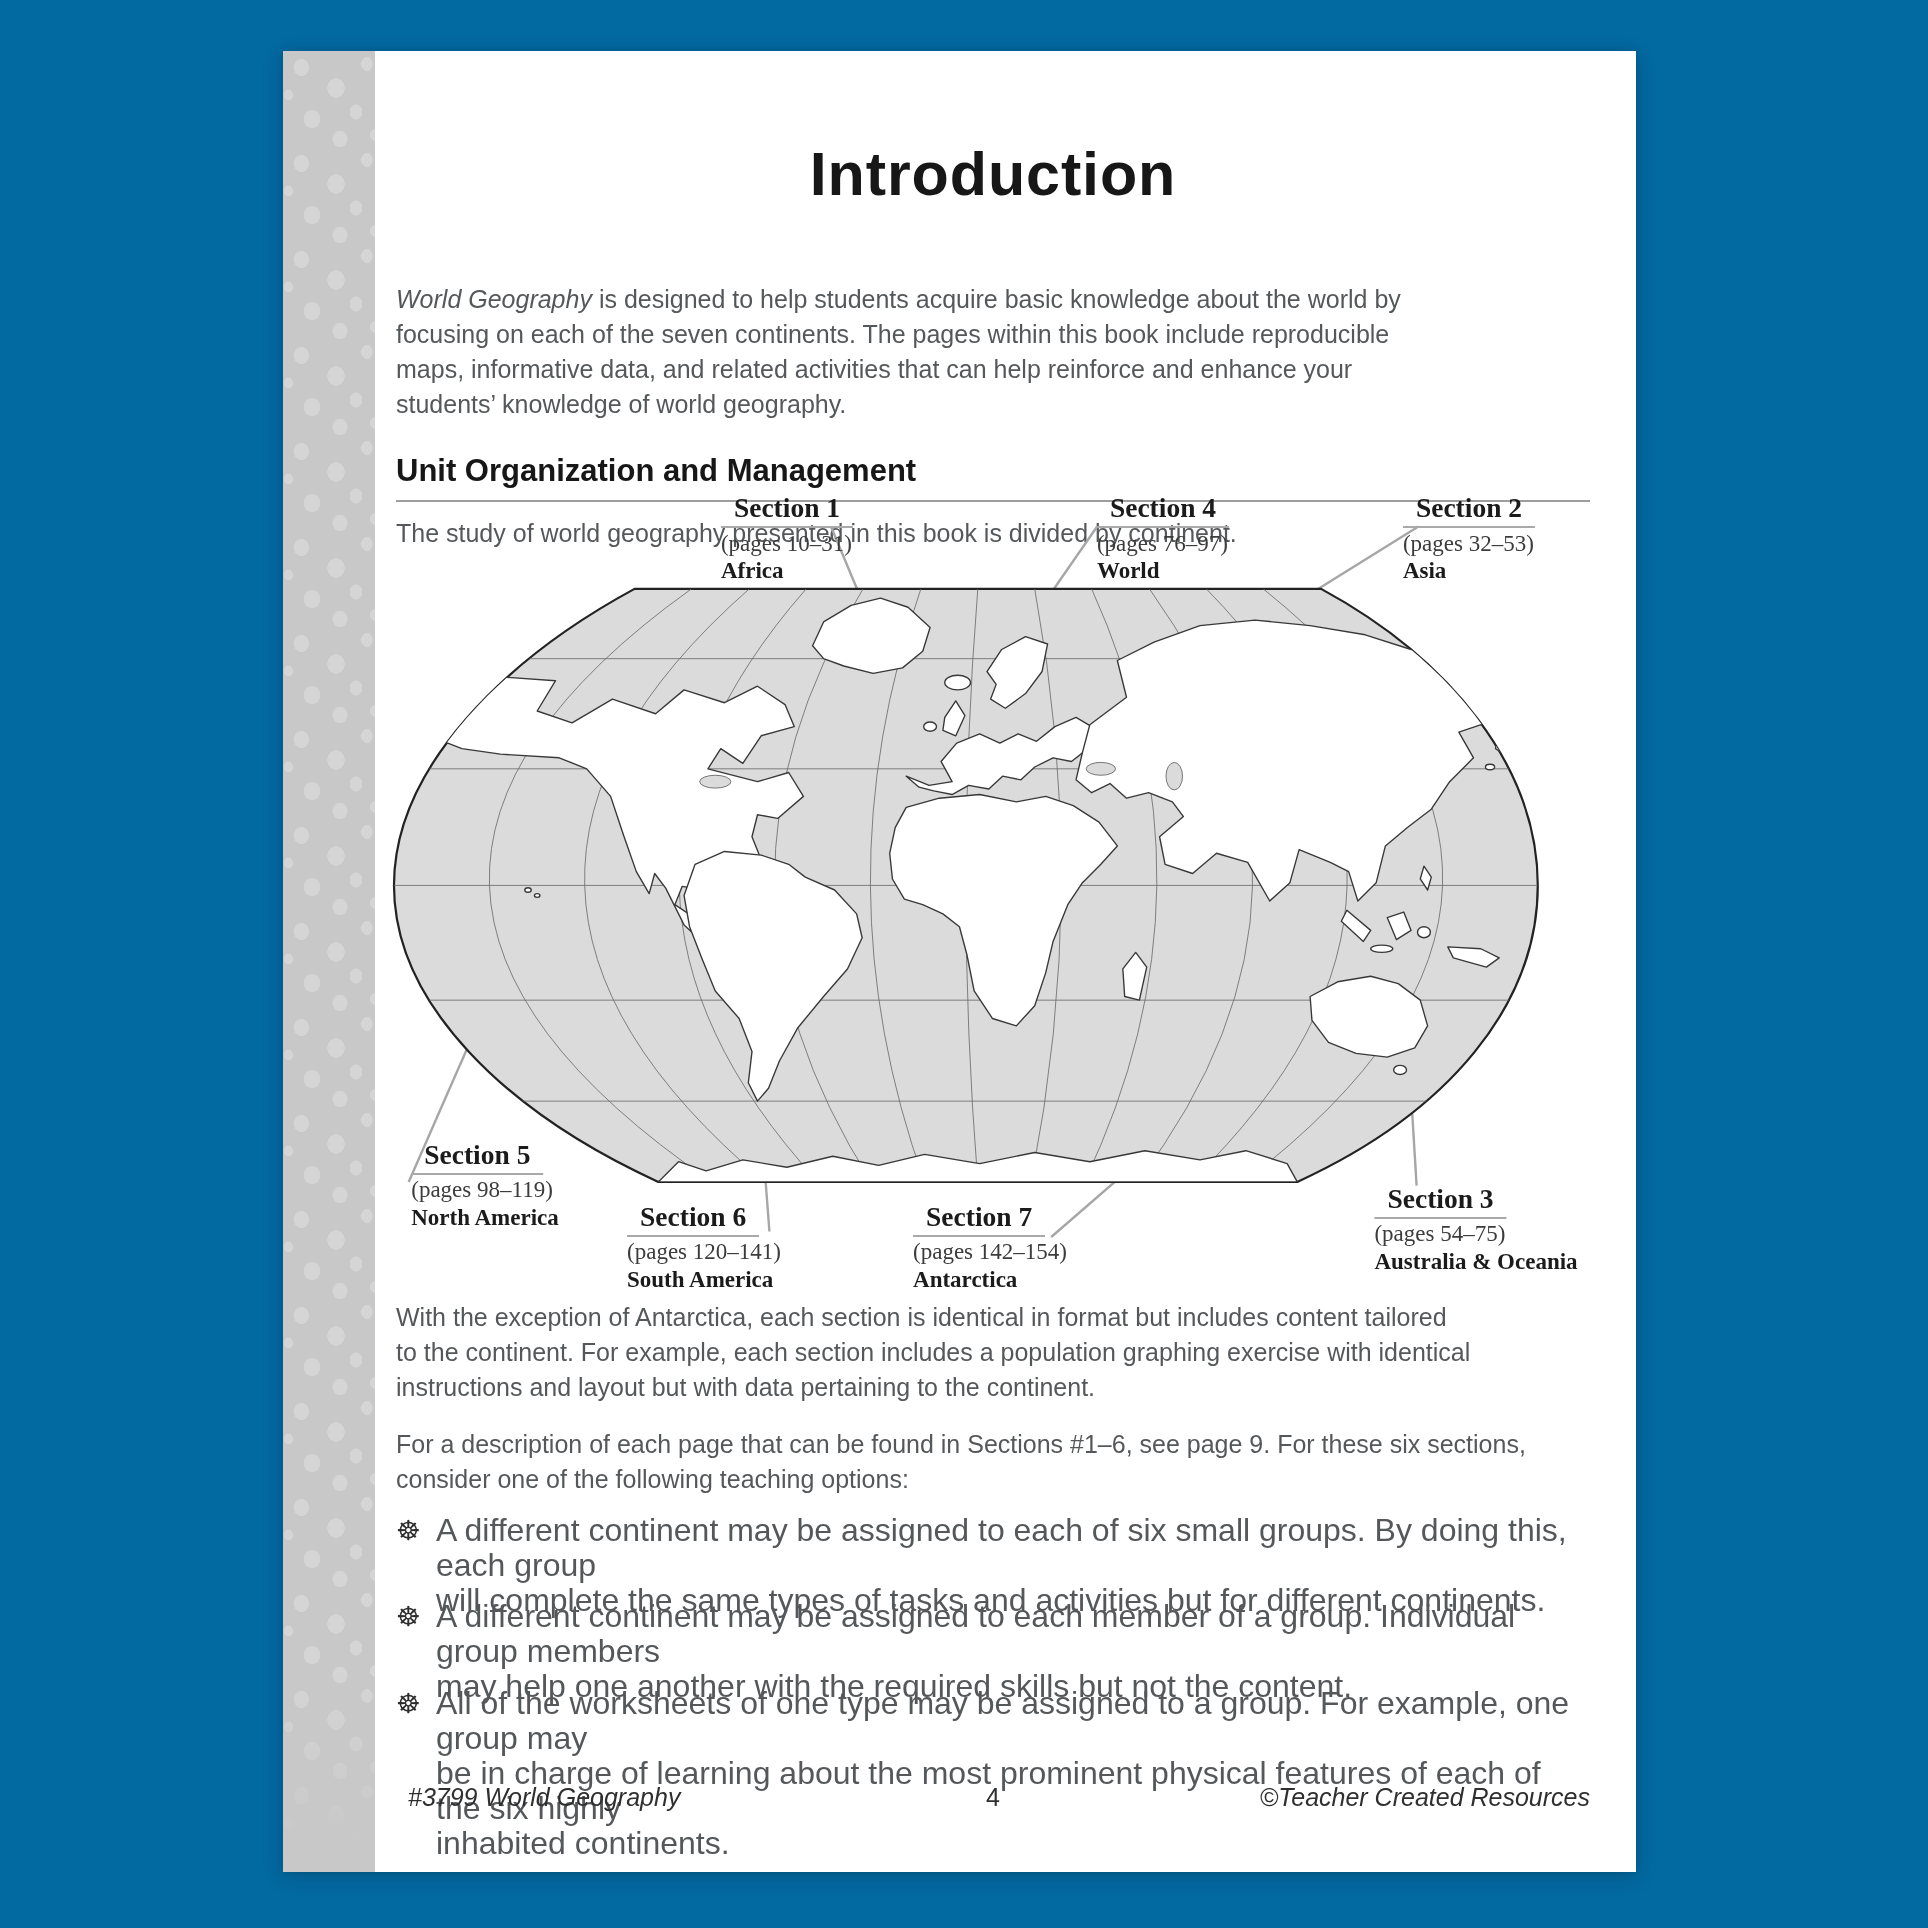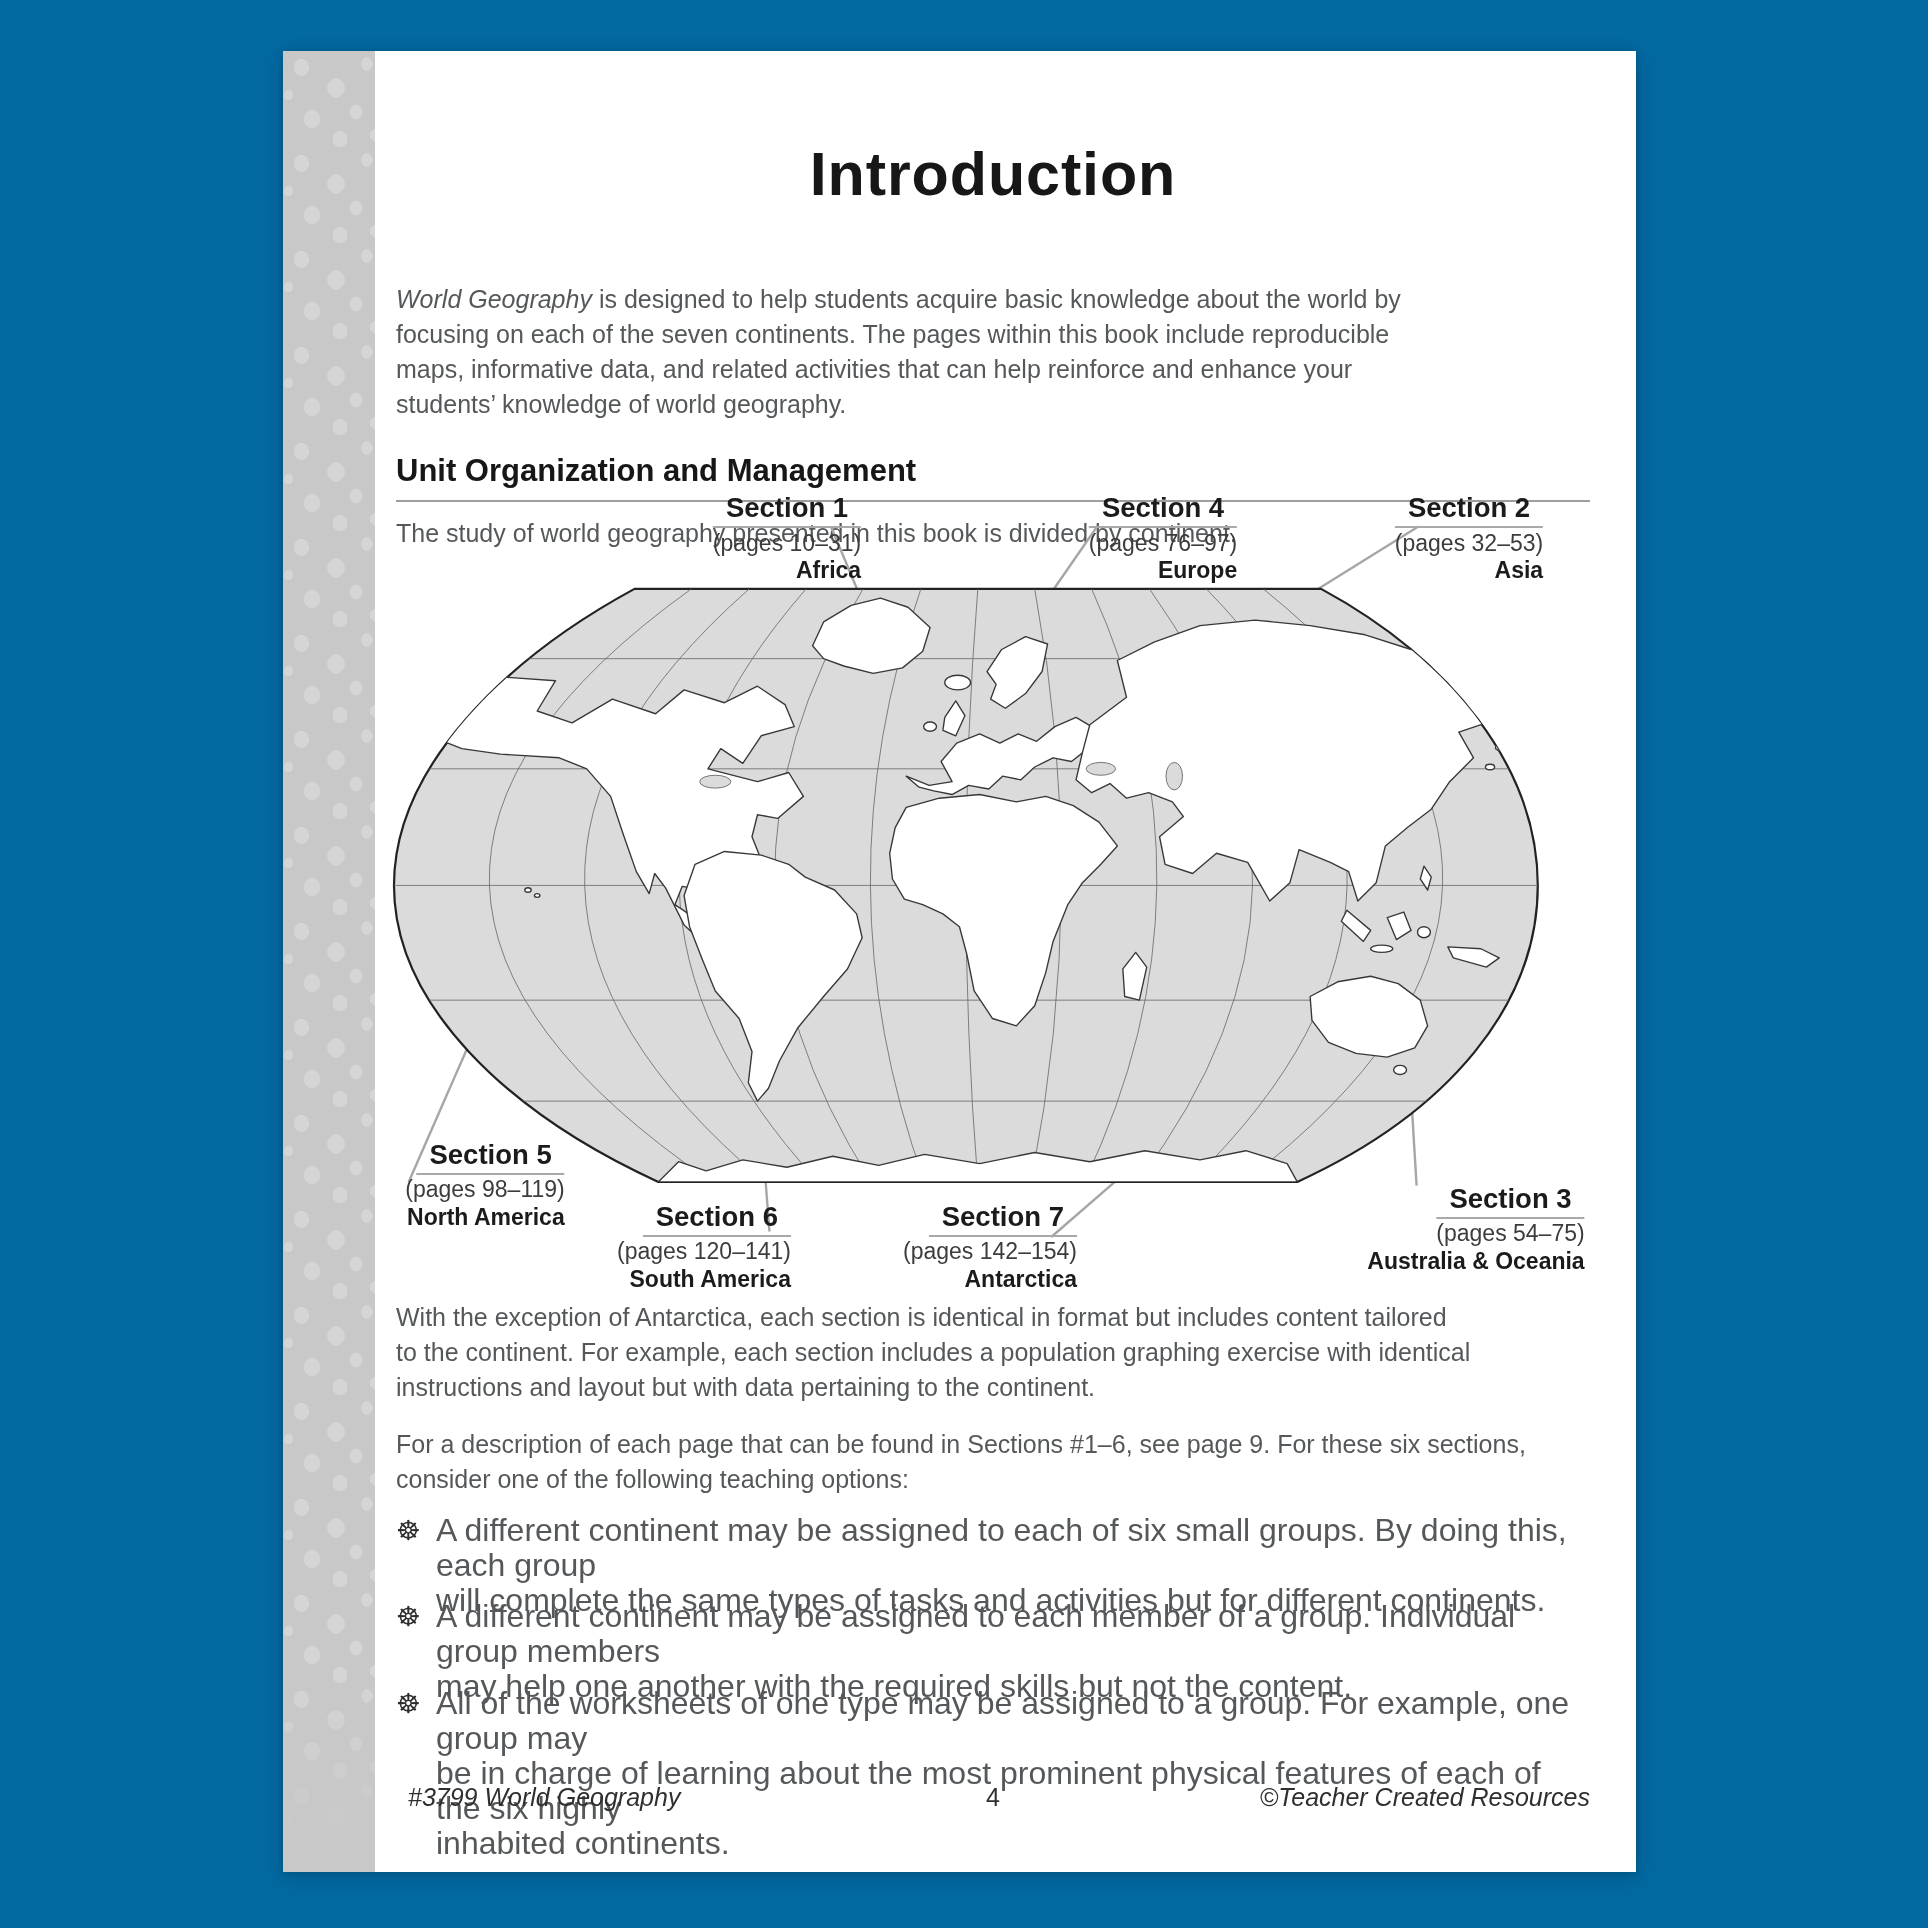--- a/index.html
+++ b/index.html
@@ -48,21 +48,21 @@
   .uom{
     position:absolute;top:402px;left:0;width:1194px;margin:0;
     font-size:31px;font-weight:800;color:#171717;
     padding-bottom:11px;border-bottom:2.8px solid #9e9e9e;
   }
   .sub{position:absolute;top:465px;left:0;width:1194px;}
 
   .map-block{position:absolute;top:435px;left:-47px;width:1231px;height:808px;}
   .map-block svg{position:absolute;left:0;top:0;}
 
-  .sec-label{position:absolute;text-align:right;transform:translateX(-50%);white-space:nowrap;}
+  .sec-label{position:absolute;text-align:left;transform:translateX(-50%);white-space:nowrap;font-family:Liberation Serif, serif;}
   .sec-title{
     display:inline-block;font-size:27.5px;line-height:29px;font-weight:800;color:#1b1b1b;
     border-bottom:2.8px solid #a9a9a9;padding:0 13px 3.7px 13px;
   }
   .sec-pages{font-size:23px;line-height:27.5px;color:#3c3c3c;margin-top:1.8px;}
   .sec-cont{font-size:23px;line-height:27px;font-weight:800;color:#1b1b1b;}
 
   .p2{position:absolute;top:1249px;left:0;width:1194px;}
   .p3{position:absolute;top:1376px;left:0;width:1194px;}
 
@@ -196,21 +196,21 @@
         </svg>
 
         <div class="sec-label" style="left:438px;top:7.3px;">
           <div class="sec-title">Section 1</div>
           <div class="sec-pages">(pages 10–31)</div>
           <div class="sec-cont">Africa</div>
         </div>
         <div class="sec-label" style="left:814px;top:7.3px;">
           <div class="sec-title">Section 4</div>
           <div class="sec-pages">(pages 76–97)</div>
-          <div class="sec-cont">Europe</div>
+          <div class="sec-cont">World</div>
         </div>
         <div class="sec-label" style="left:1120px;top:7.3px;">
           <div class="sec-title">Section 2</div>
           <div class="sec-pages">(pages 32–53)</div>
           <div class="sec-cont">Asia</div>
         </div>
         <div class="sec-label" style="left:136px;top:654px;">
           <div class="sec-title">Section 5</div>
           <div class="sec-pages">(pages 98–119)</div>
           <div class="sec-cont">North America</div>

